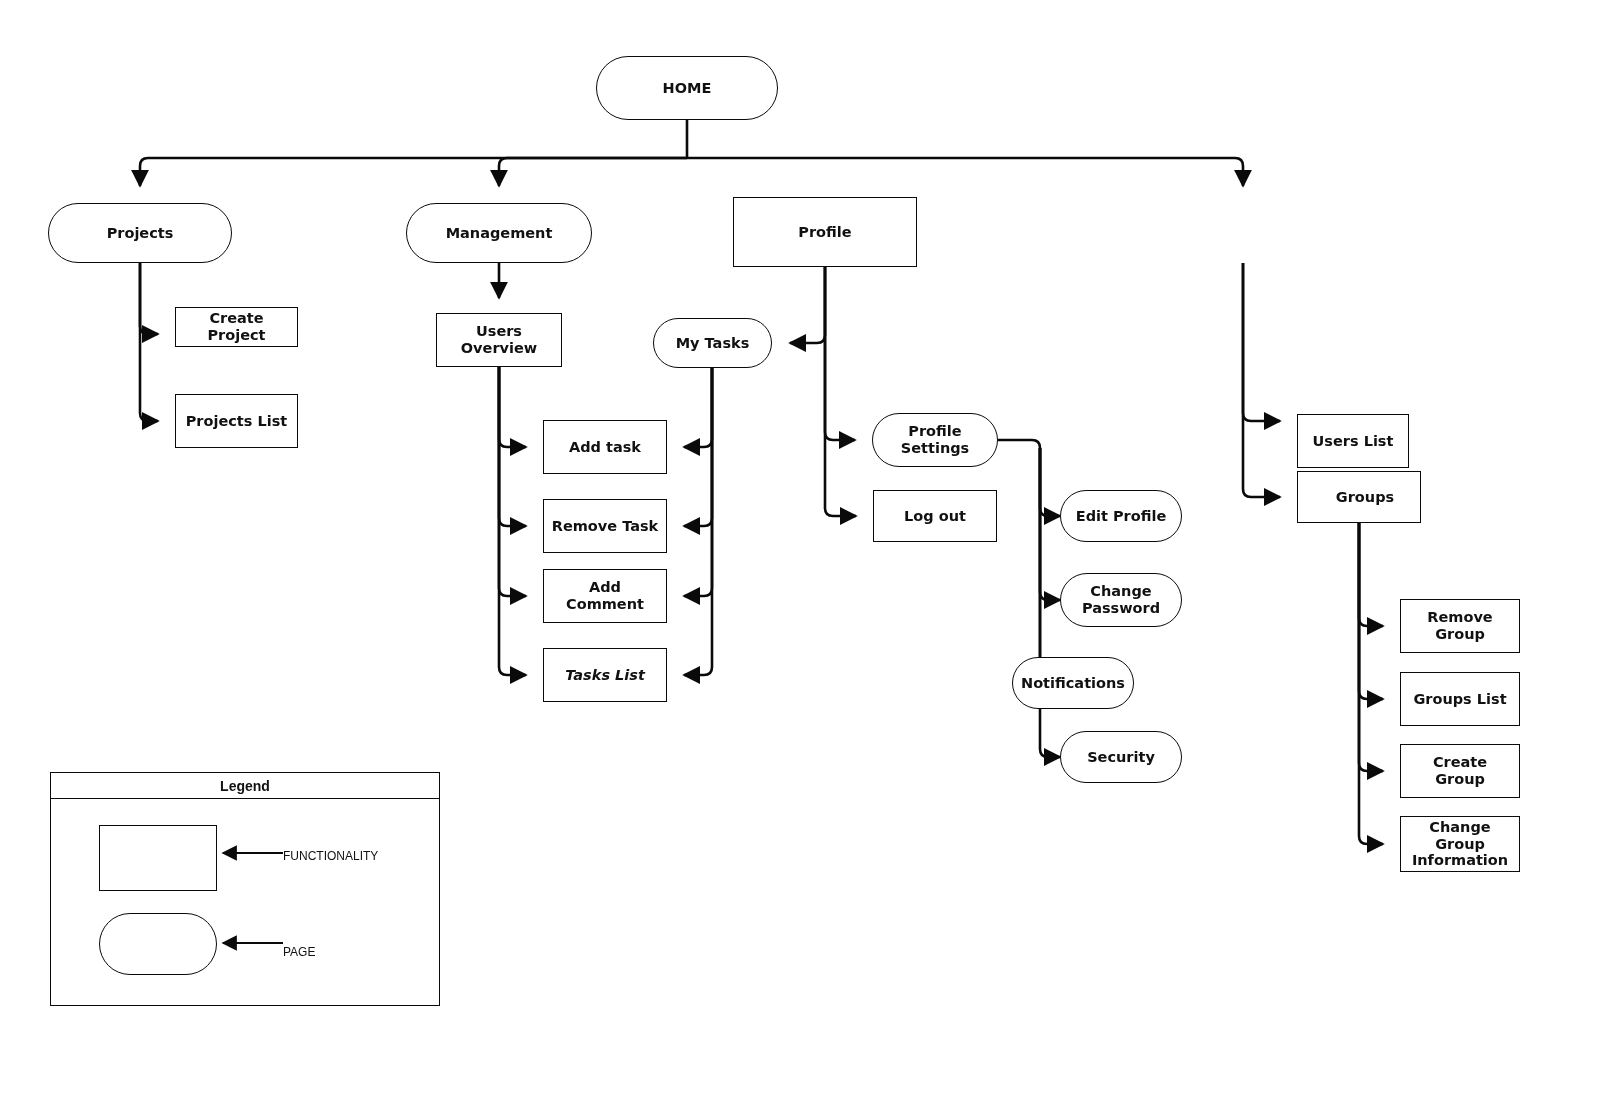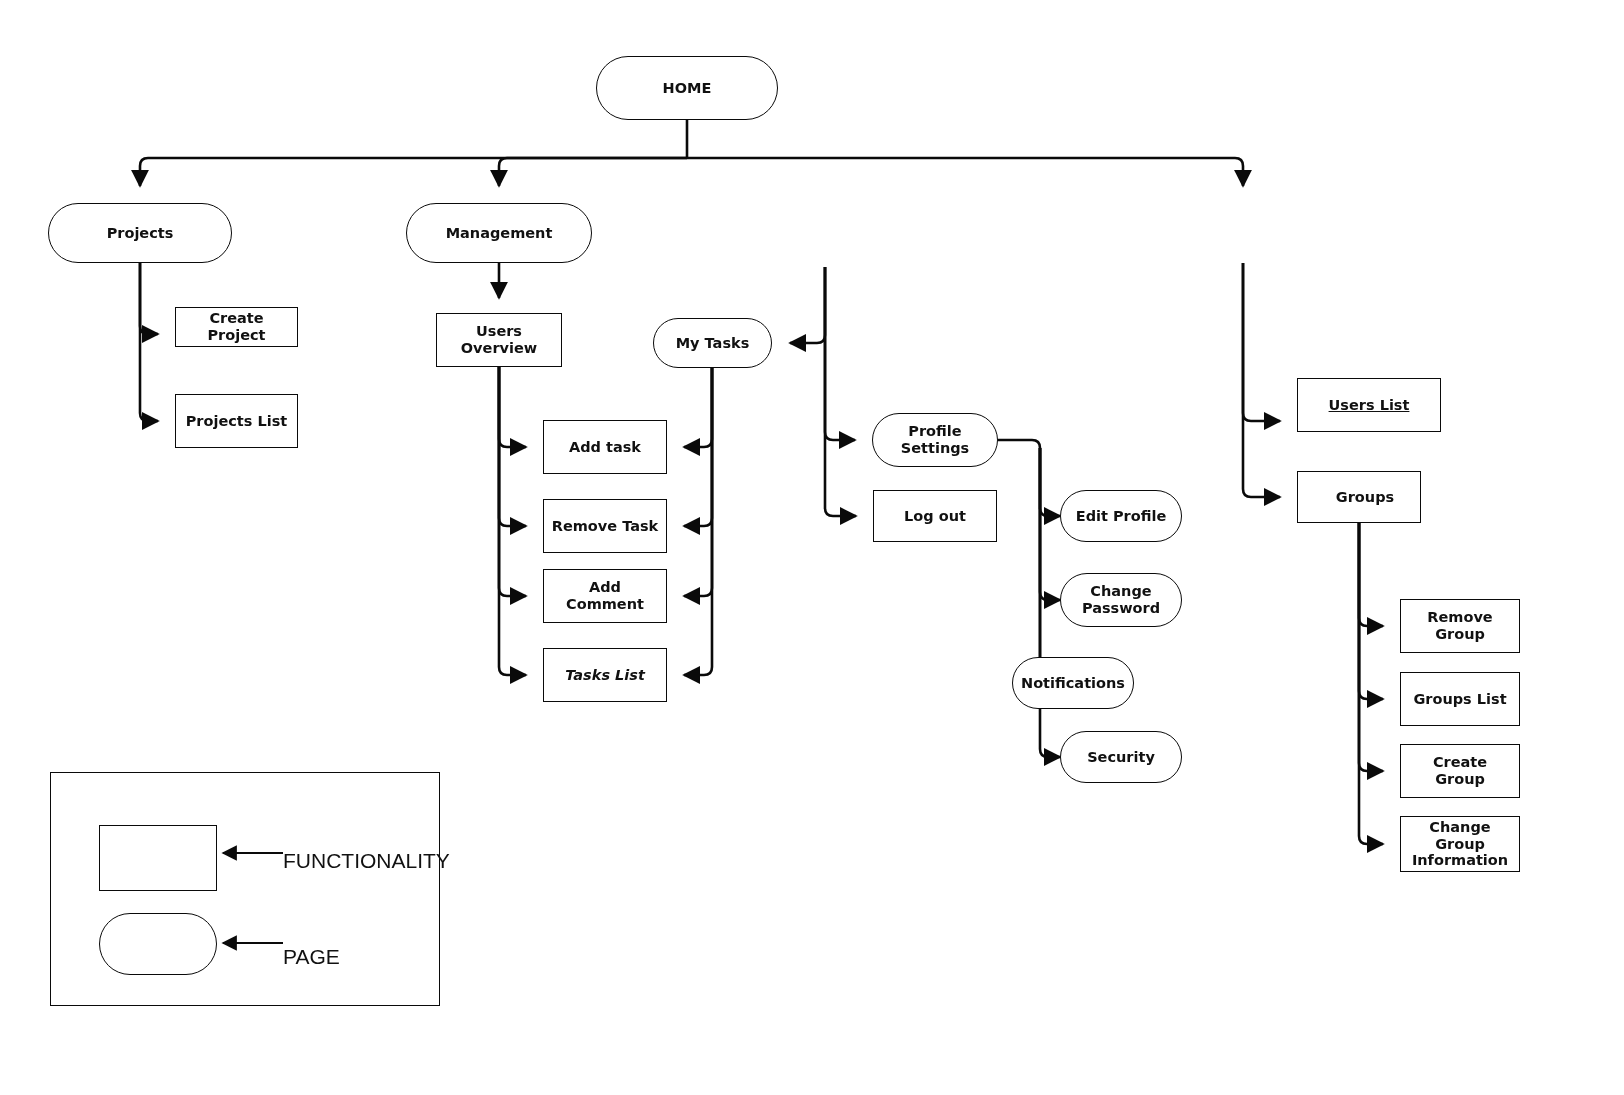--- a/index.html
+++ b/index.html
@@ -80,21 +80,21 @@
     position: absolute;
     box-sizing: border-box;
     border: 1.6px solid #0a0a0a;
     background: #fff;
   }
   #legend-func-shape { left: 48px; top: 52px; width: 118px; height: 66px; }
   #legend-page-shape { left: 48px; top: 140px; width: 118px; height: 62px; border-radius: 999px; }
   .legend-text {
     position: absolute;
     font-family: "Liberation Sans", sans-serif;
-    font-size: 21px;
+    font-size: 12px;
     color: #111;
     white-space: nowrap;
   }
   #legend-func-text { left: 232px; top: 76px; }
   #legend-page-text { left: 232px; top: 172px; }
   .legend-arrow { position: absolute; }
 </style>
 </head>
 <body>
 
@@ -152,20 +152,23 @@
 
   <div class="node page" style="left:596px;top:56px;width:182px;height:64px;">
     <span class="lbl">HOME</span>
   </div>
   <div class="node page" style="left:48px;top:203px;width:184px;height:60px;">
     <span class="lbl">Projects</span>
   </div>
   <div class="node page" style="left:406px;top:203px;width:186px;height:60px;">
     <span class="lbl">Management</span>
   </div>
+  <div class="node func" style="left:733px;top:197px;width:184px;height:70px;">
+    <span class="lbl">Profile</span>
+  </div>
 
   <div class="node func" style="left:175px;top:307px;width:123px;height:40px;">
     <span class="lbl">Create Project</span>
   </div>
   <div class="node func" style="left:175px;top:394px;width:123px;height:54px;">
     <span class="lbl">Projects List</span>
   </div>
 
   <div class="node func" style="left:436px;top:313px;width:126px;height:54px;">
     <span class="lbl">Users Overview</span>
@@ -201,21 +204,21 @@
     <span class="lbl">Change
 Password</span>
   </div>
   <div class="node page" style="left:1012px;top:657px;width:122px;height:52px;">
     <span class="lbl">Notifications</span>
   </div>
   <div class="node page" style="left:1060px;top:731px;width:122px;height:52px;">
     <span class="lbl">Security</span>
   </div>
 
-  <div class="node func" style="left:1297px;top:378px;width:144px;height:54px;text-decoration:underline;">
+  <div class="node func" style="left:1297px;top:414px;width:112px;height:54px;">
     <span class="lbl">Users List</span>
   </div>
   <div class="node func" style="left:1297px;top:471px;width:124px;height:52px;padding-left:12px;">
     <span class="lbl">Groups</span>
   </div>
 
   <div class="node func" style="left:1400px;top:599px;width:120px;height:54px;">
     <span class="lbl">Remove Group</span>
   </div>
   <div class="node func" style="left:1400px;top:672px;width:120px;height:54px;">
@@ -223,20 +226,21 @@
   </div>
   <div class="node func" style="left:1400px;top:744px;width:120px;height:54px;">
     <span class="lbl">Create Group</span>
   </div>
   <div class="node func" style="left:1400px;top:816px;width:120px;height:56px;">
     <span class="lbl">Change Group
 Information</span>
   </div>
 
   <div id="legend">
+    <div id="legend-title">Legend</div>
 
     <div class="legend-shape" id="legend-func-shape"></div>
     <div class="legend-shape" id="legend-page-shape"></div>
 
     <svg class="legend-arrow" style="left:166px;top:70px;" width="70" height="20" viewBox="0 0 70 20" xmlns="http://www.w3.org/2000/svg">
       <defs>
         <marker id="larrow1" viewBox="0 0 10 10" refX="9" refY="5" markerWidth="7" markerHeight="7" orient="auto-start-reverse">
           <path d="M 0 0 L 10 5 L 0 10 z" fill="#0a0a0a"></path>
         </marker>
       </defs>

